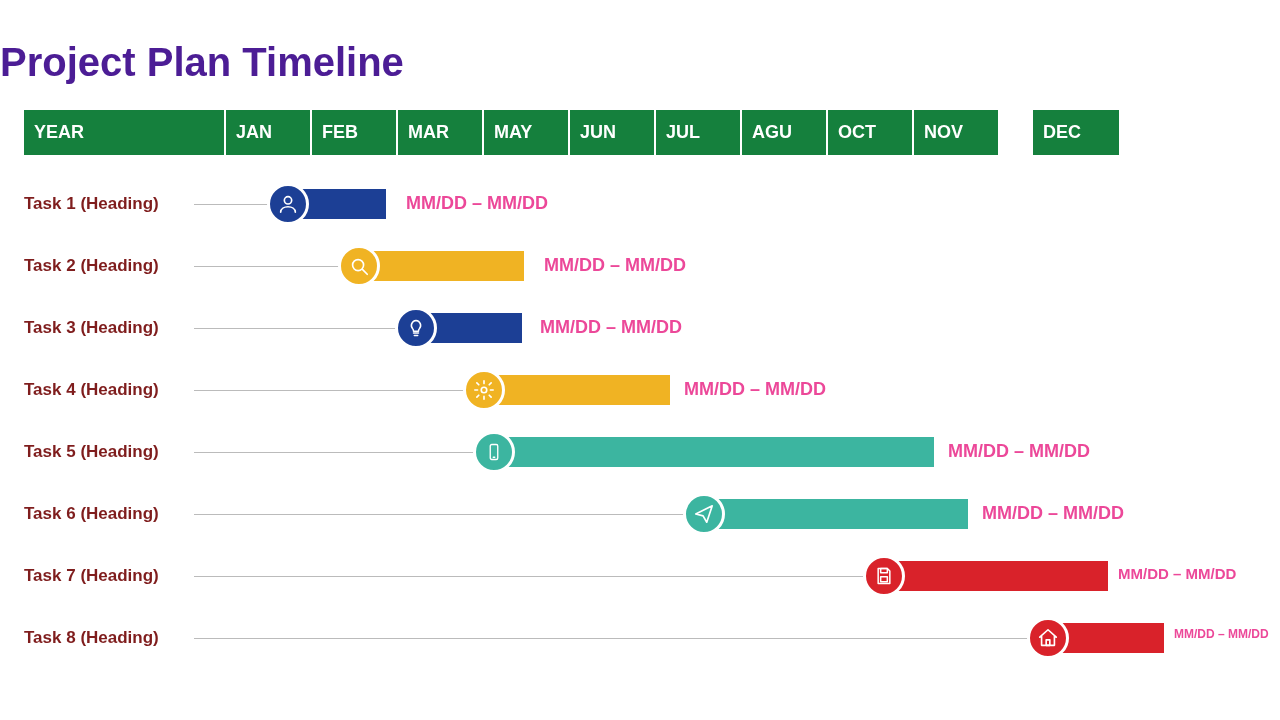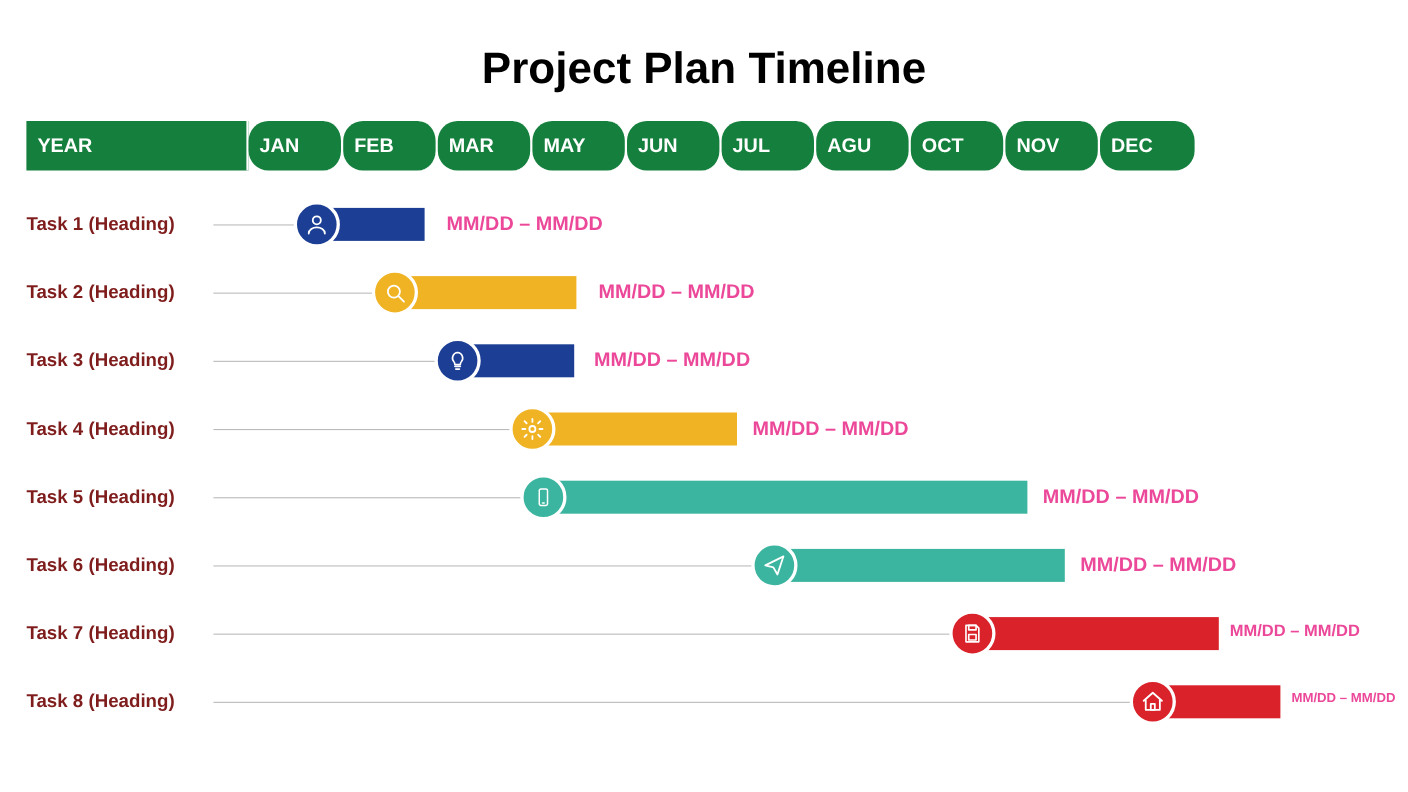--- a/index.html
+++ b/index.html
@@ -4,42 +4,41 @@
 <style>
   body {
     margin: 0;
     font-family: "Segoe UI", Arial, sans-serif;
     background: #fff;
     width: 1280px;
     height: 720px;
     overflow: hidden;
   }
   .title {
-    text-align: center;
     font-size: 40px;
     font-weight: 700;
-    color: #000000;
+    color: #4c1d95;
     margin: 40px 0 25px 0;
   }
   .header-row {
     display: flex;
     margin: 0 24px;
   }
   .header-cell {
     background: #15803d;
     color: #fff;
     font-weight: 700;
     font-size: 18px;
     padding: 12px 0 12px 10px;
     border-right: 2px solid #fff;
     box-sizing: border-box;
   }
-  .header-cell:last-child { border-right: none; }
+  .header-cell:last-child { border-right: none; margin-left: 33px; }
   .year-cell { width: 202px; }
-  .month-cell { width: 86px; border-radius: 18px; }
+  .month-cell { width: 86px; }
 
   .rows {
     margin: 18px 24px 0 24px;
   }
   .task-row {
     display: flex;
     align-items: center;
     height: 62px;
     position: relative;
   }

